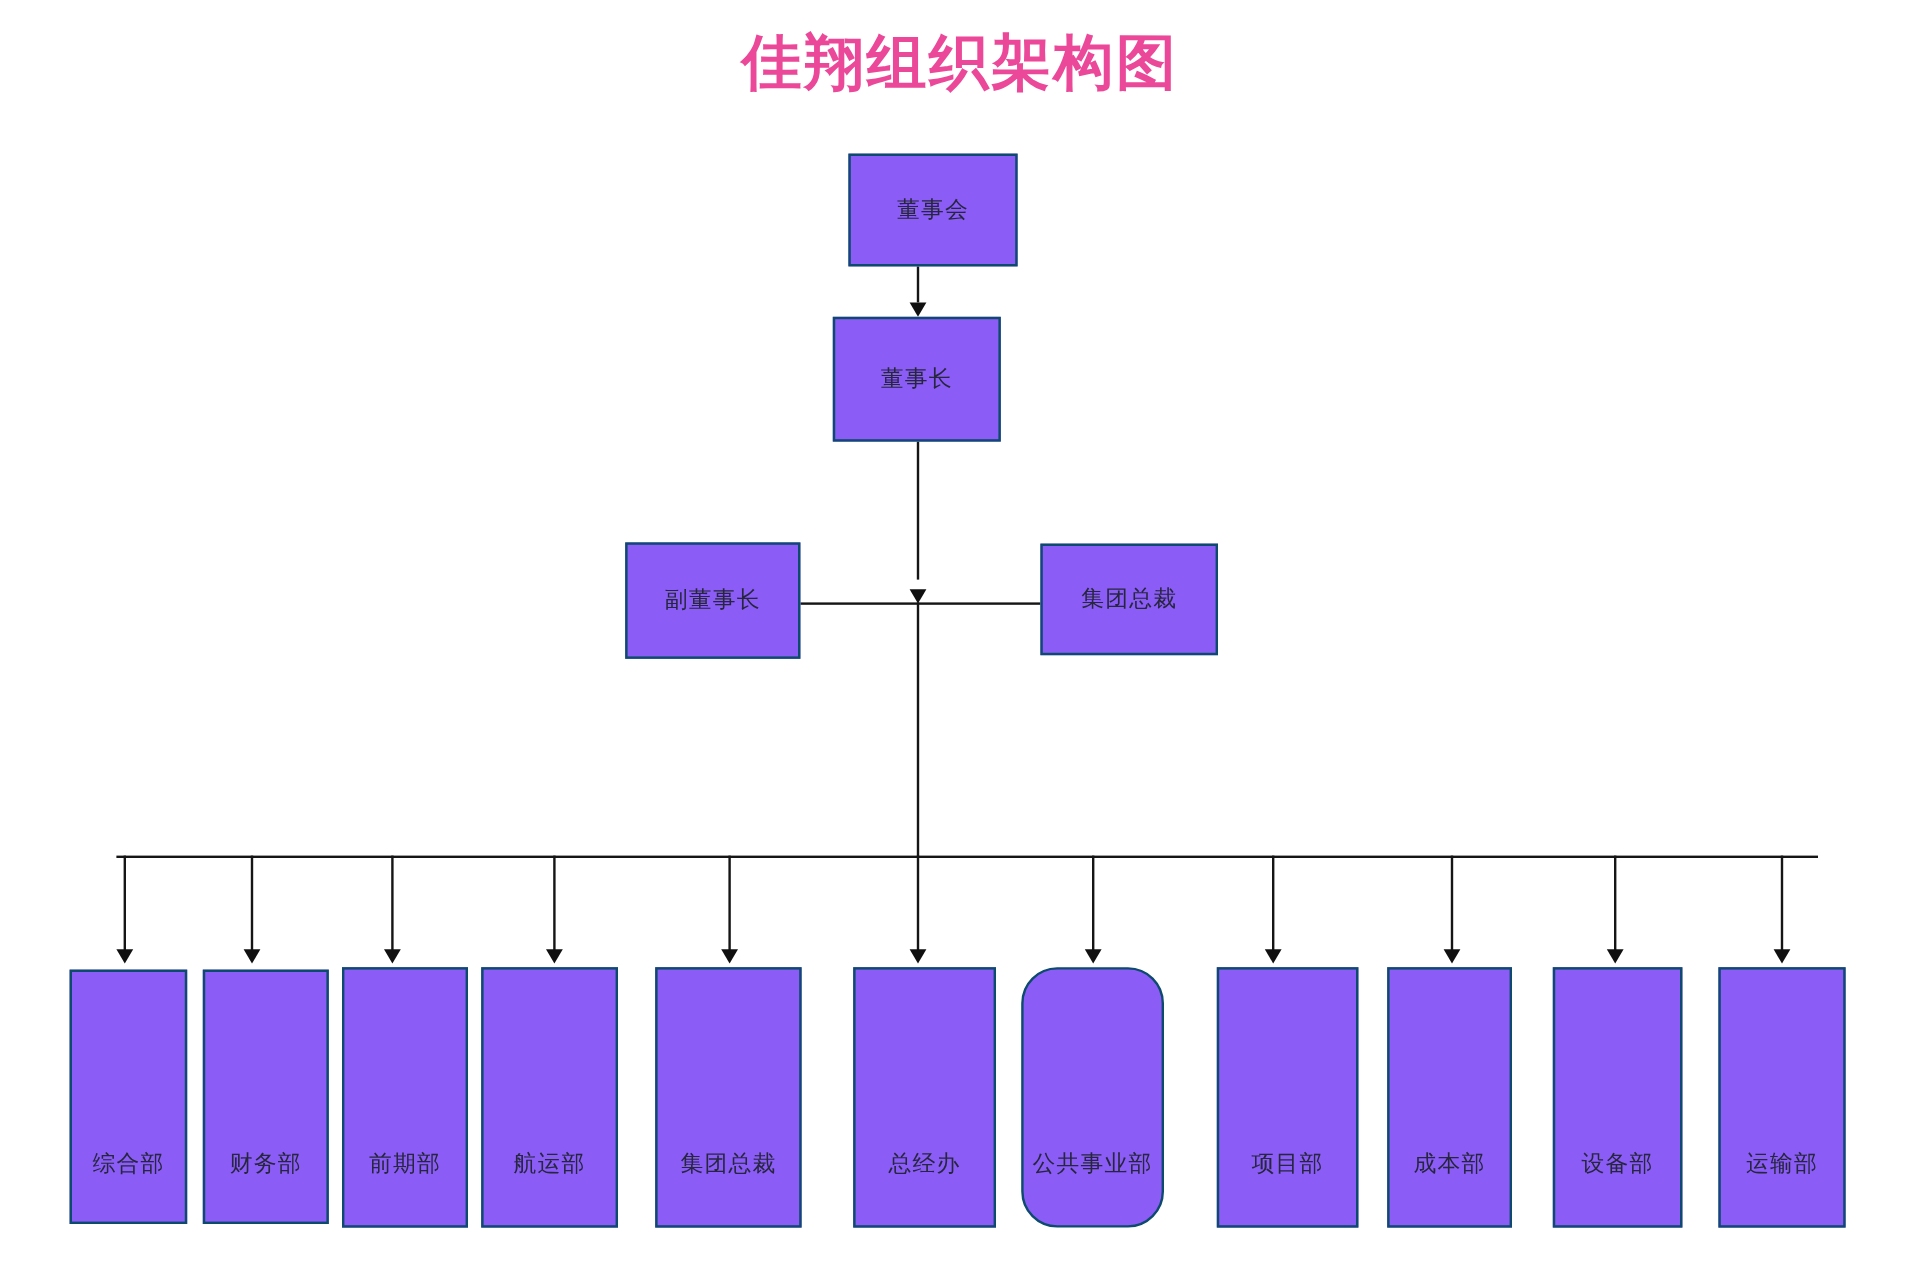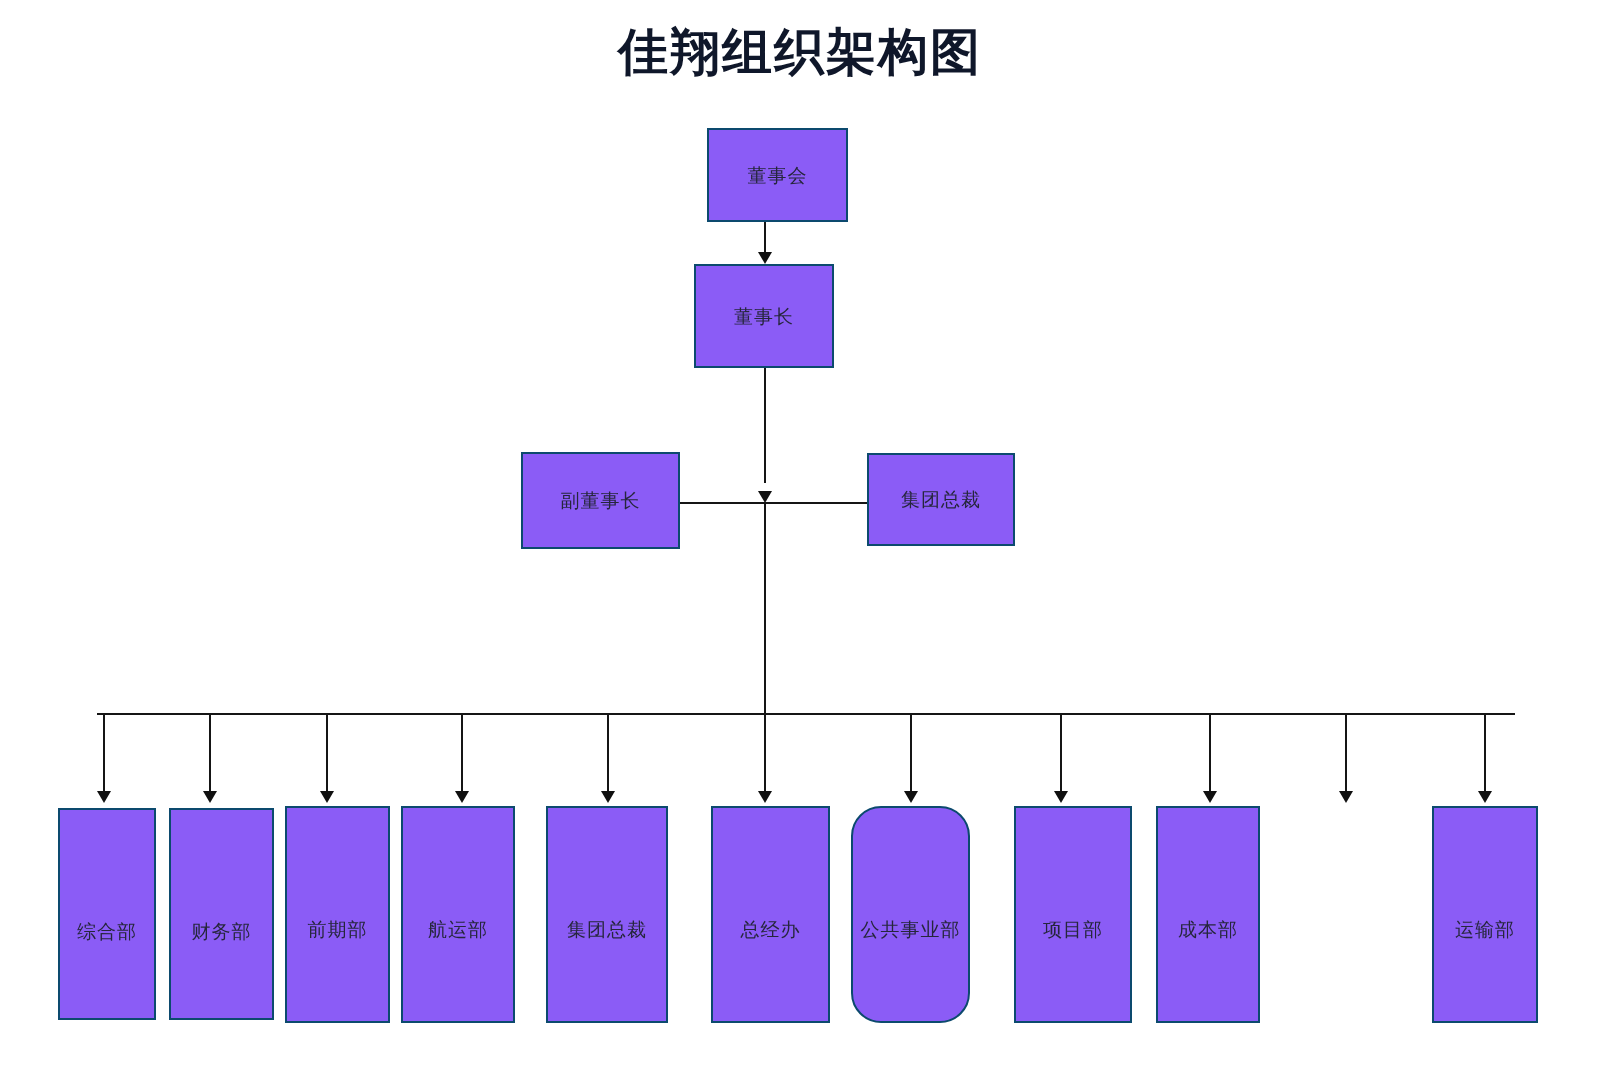--- a/index.html
+++ b/index.html
@@ -22,21 +22,21 @@
   #chart-title {
     position: absolute;
     left: 0;
     top: 22px;
     width: 1600px;
     text-align: center;
     font-family: "DejaVu Serif", "Liberation Serif", serif;
     font-weight: 700;
     font-size: 50px;
     letter-spacing: 2px;
-    color: #0f172a;
+    color: #ec4899;
     line-height: 1.2;
   }
   .node {
     position: absolute;
     box-sizing: border-box;
     background: #8b5cf6;
     border: 2px solid #0c4a6e;
     display: flex;
     justify-content: center;
   }
@@ -47,21 +47,21 @@
     letter-spacing: 1px;
     white-space: nowrap;
     line-height: 1;
   }
   
   .node.tier-top {
     align-items: center;
   }
   
   .node.tier-dept {
-    align-items: flex-start;
+    align-items: center;
   }
   .node.tier-dept .node-label {
     margin-top: 112px;
   }
   .edge {
     position: absolute;
     background: #151515;
   }
   .edge.v { width: 2px; }
   .edge.h { height: 2px; }
@@ -128,21 +128,21 @@
   <div class="arrowhead" style="left:1478px; top:791px;"></div>
 
   <div class="node tier-top" style="left:707px; top:128px; width:141px; height:94px;">
     <span class="node-label">董事会</span>
   </div>
 
   <div class="node tier-top" style="left:694px; top:264px; width:140px; height:104px;">
     <span class="node-label">董事长</span>
   </div>
 
-  <div class="node tier-top" style="left:521px; top:452px; width:159px; height:97px;">
+  <div class="node tier-top" style="left:521px; top:452px; width:146px; height:97px;">
     <span class="node-label">副董事长</span>
   </div>
 
   <div class="node tier-top" style="left:867px; top:453px; width:148px; height:93px;">
     <span class="node-label">集团总裁</span>
   </div>
 
   <div class="node tier-dept" style="left:58px; top:808px; width:98px; height:212px;">
     <span class="node-label">综合部</span>
   </div>
@@ -172,18 +172,21 @@
   </div>
 
   <div class="node tier-dept" style="left:1014px; top:806px; width:118px; height:217px;">
     <span class="node-label">项目部</span>
   </div>
 
   <div class="node tier-dept" style="left:1156px; top:806px; width:104px; height:217px;">
     <span class="node-label">成本部</span>
   </div>
 
+  <div class="node tier-dept" style="left:1294px; top:806px; width:108px; height:217px;">
+    <span class="node-label">设备部</span>
+  </div>
 
   <div class="node tier-dept" style="left:1432px; top:806px; width:106px; height:217px;">
     <span class="node-label">运输部</span>
   </div>
 
 </div>
 
 </body></html>

